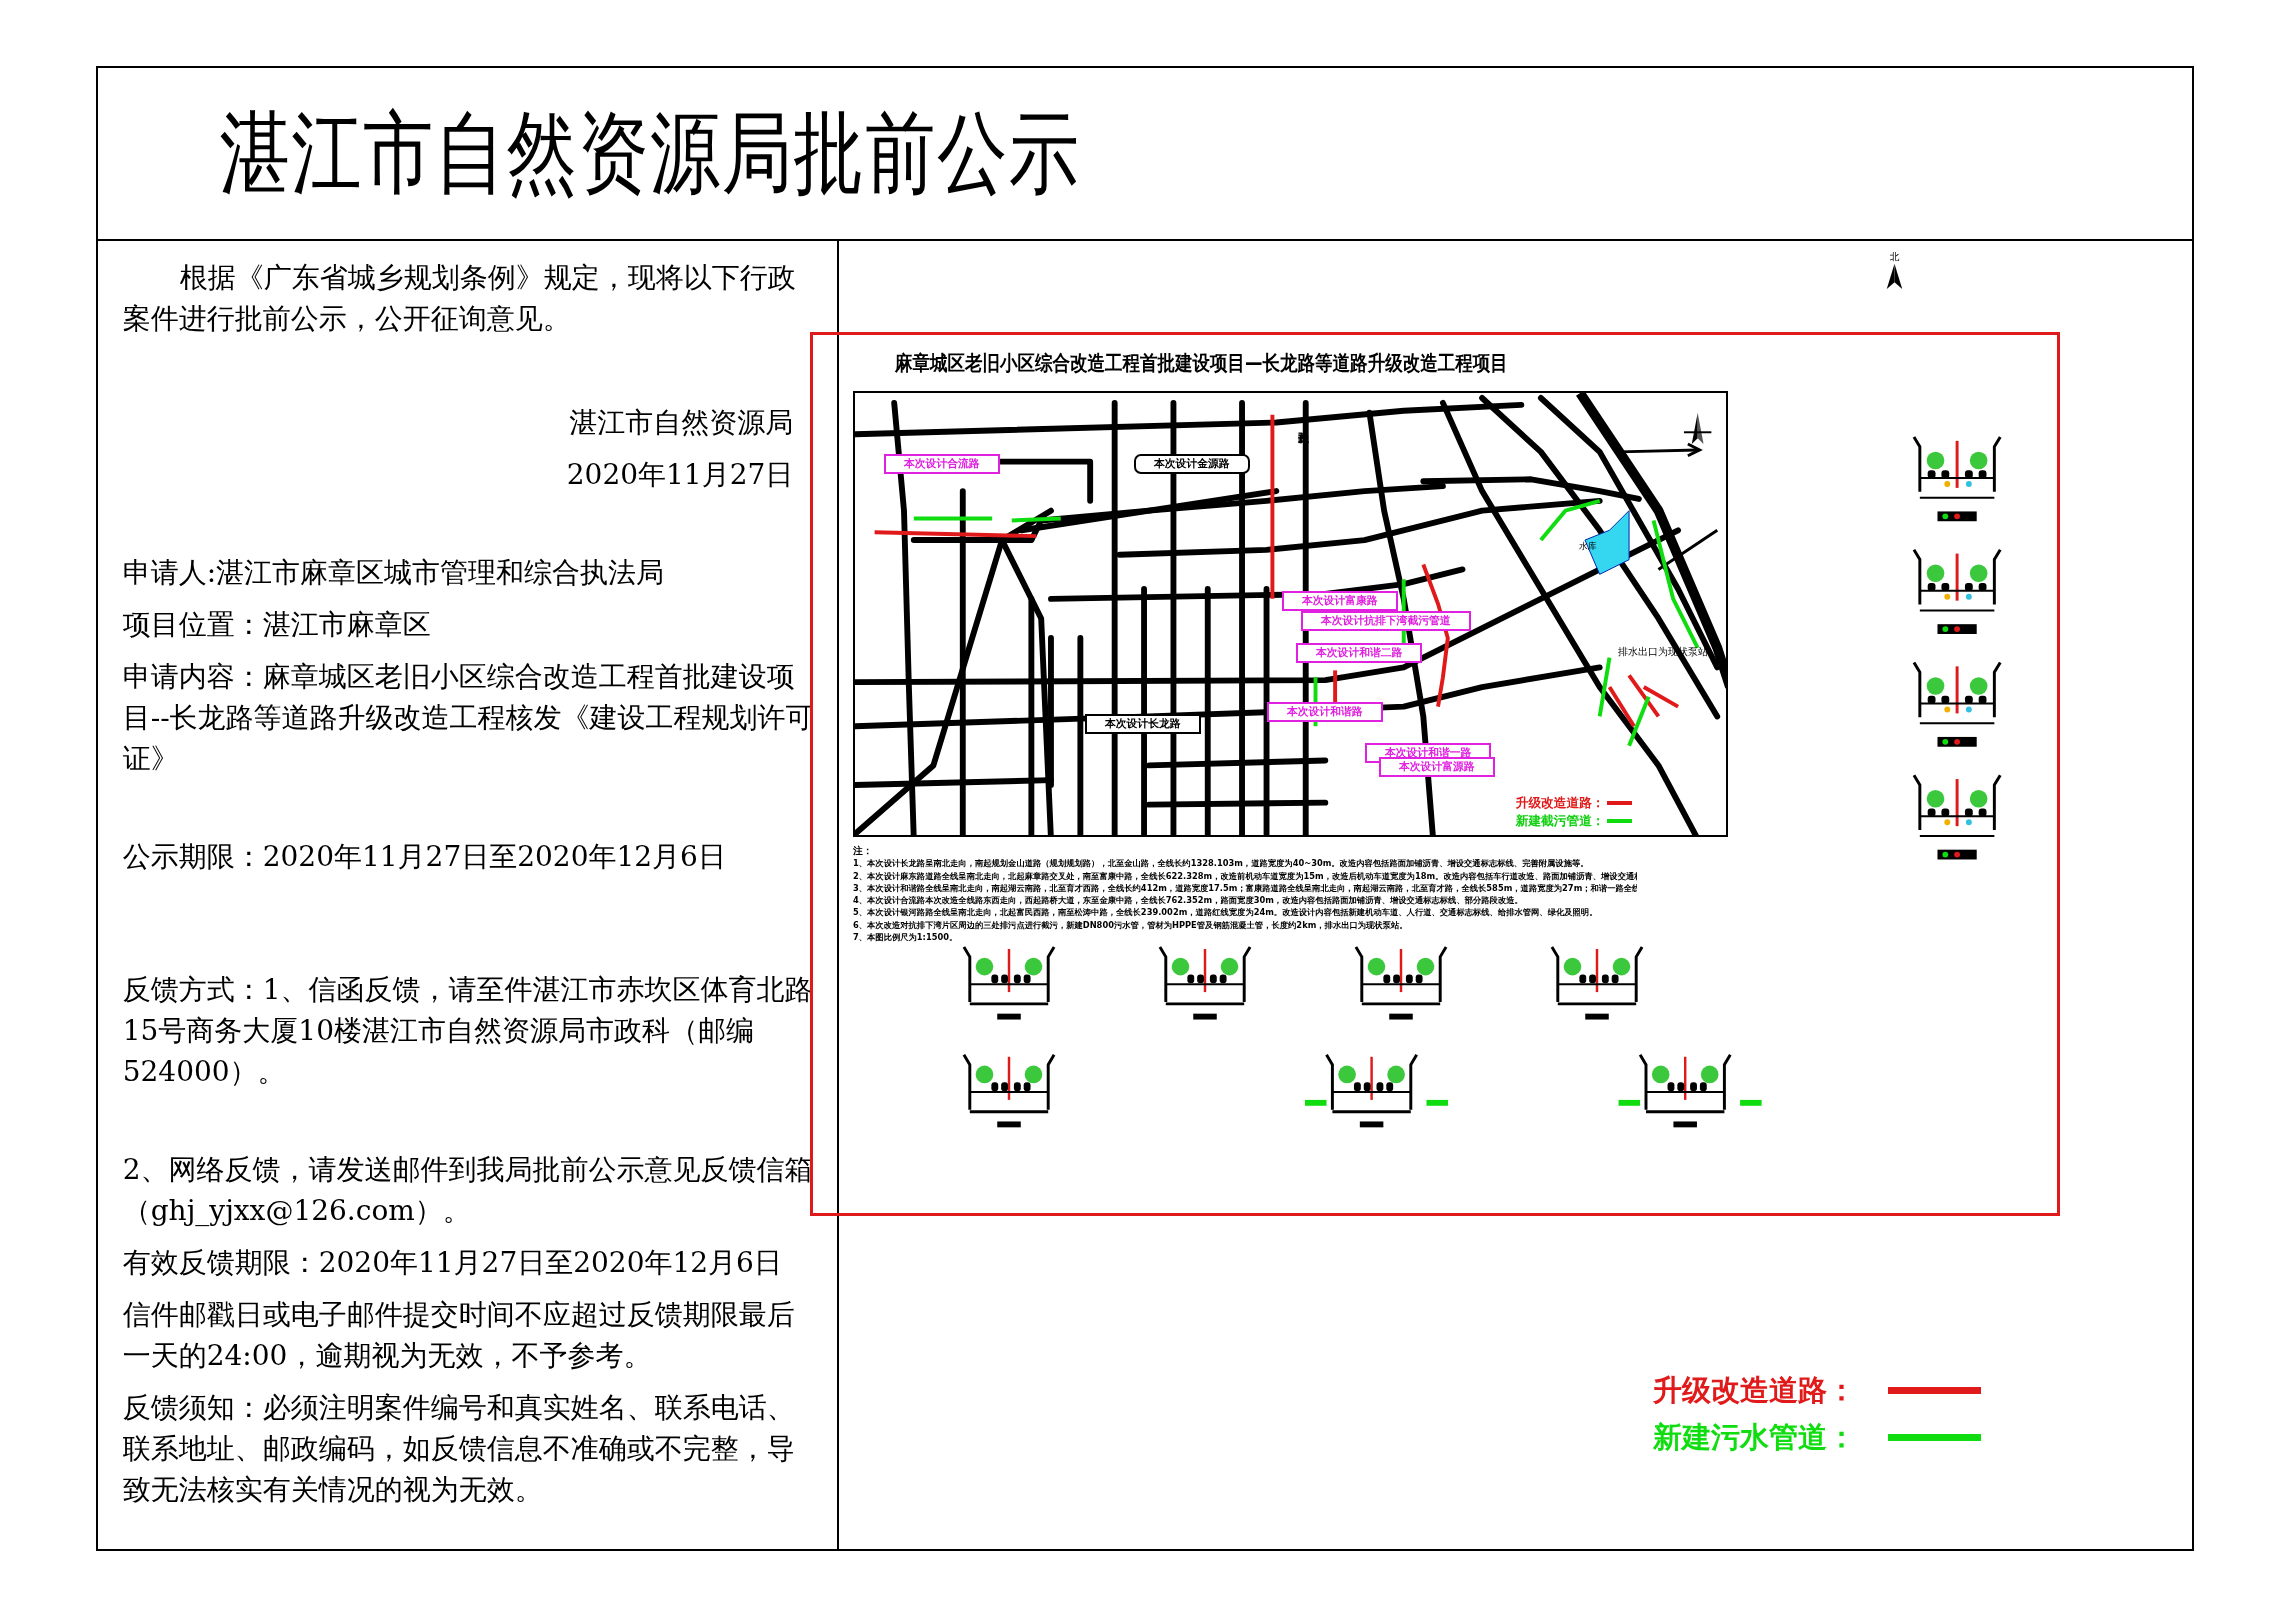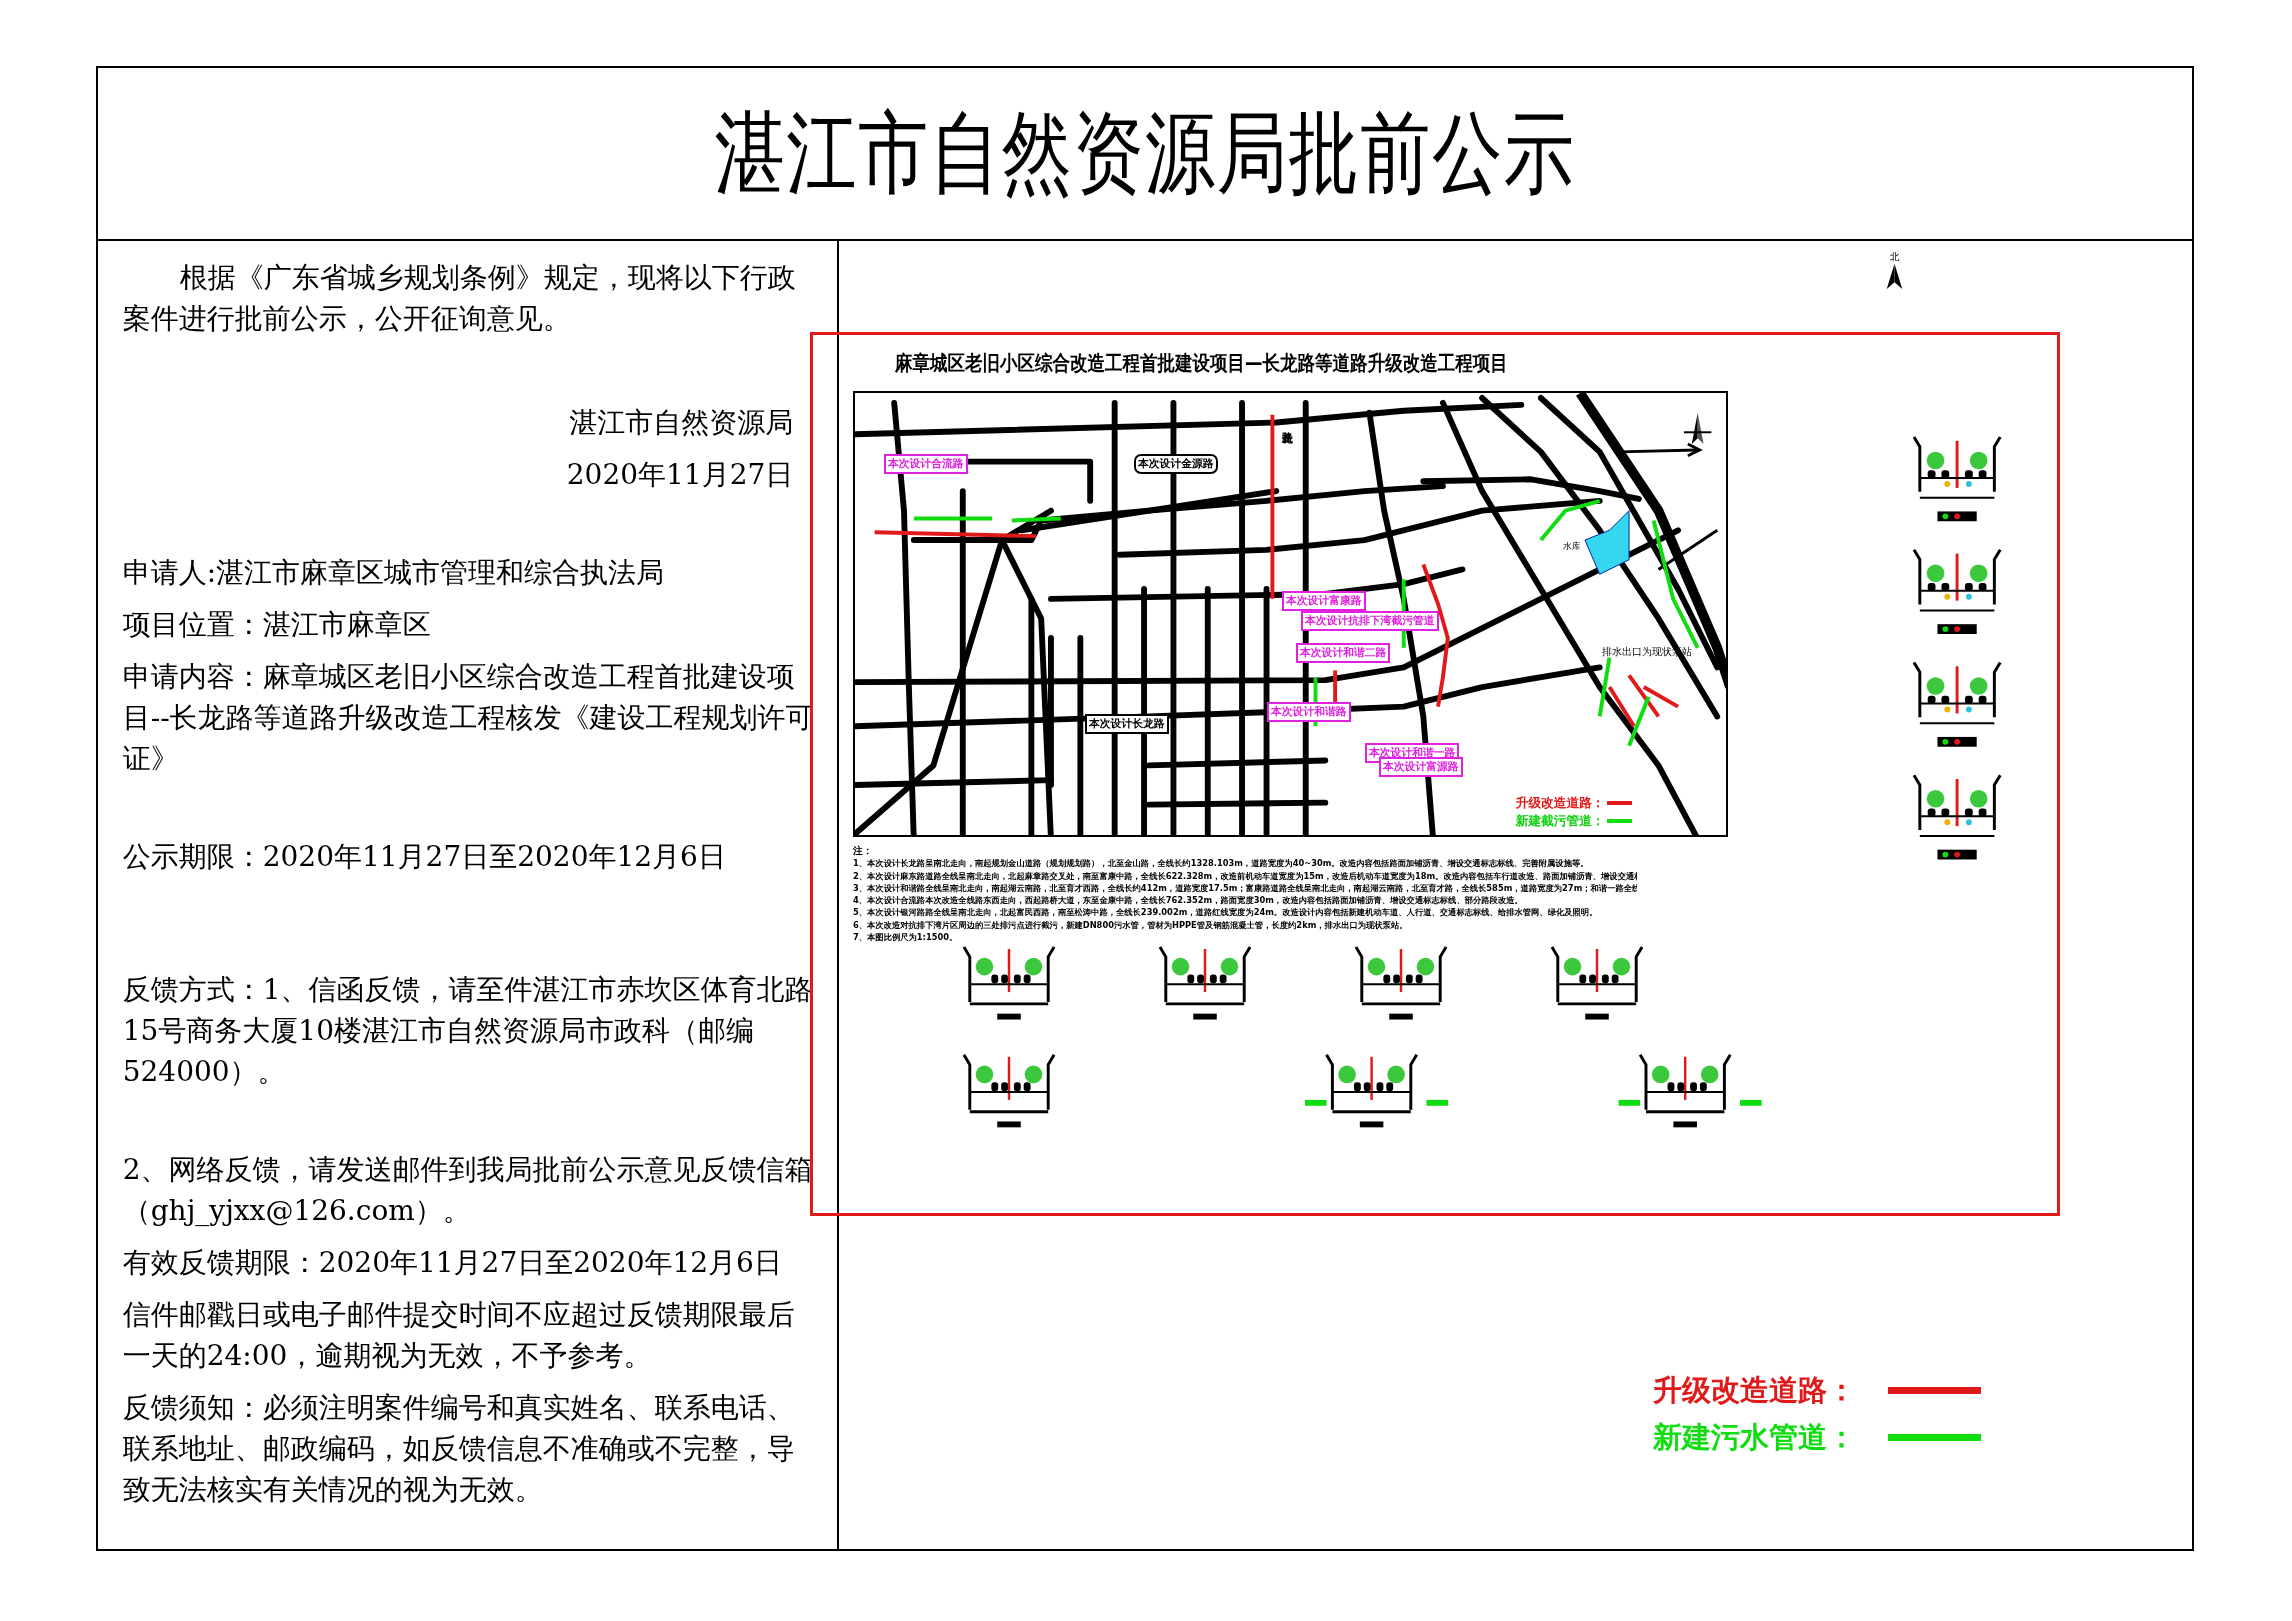--- a/index.html
+++ b/index.html
@@ -1,21 +1,21 @@
 <!DOCTYPE html>
 <html><head>
 <meta charset="utf-8">
 <style>
   html, body { margin: 0; padding: 0; background: #ffffff; }
   body { width: 2293px; height: 1621px; position: relative; overflow: hidden;
          font-family: "DejaVu Serif", "Liberation Serif", serif; color: #000; }
   .frame { position: absolute; left: 96px; top: 66px; width: 2098px; height: 1485px;
            border: 2.9px solid #000; box-sizing: border-box; }
   .title-row { position: absolute; left: 0; top: 0; right: 0; height: 171px;
-               border-bottom: 2.9px solid #000; display: flex; align-items: center; justify-content: center; }
+               border-bottom: 2.9px solid #000; display: flex; align-items: center; justify-content: flex-start; }
   .title { font-family: "DejaVu Sans", "Liberation Sans", sans-serif; font-size: 90px; letter-spacing: 2px;
            transform: scaleX(0.78); font-weight: normal; white-space: nowrap; }
   .col-divider { position: absolute; left: 739px; top: 171px; bottom: 0; width: 2px; background: #000; }
   .left-col { position: absolute; left: 13.7px; top: 178px; width: 720px; font-size: 28px; line-height: 41px;
               font-family: "DejaVu Serif", "Liberation Serif", serif; }
   .left-col p { margin: 11px; }
   .indent { text-indent: 57px; }
   .sign { text-align: right; padding-right: 27.4px; }
   .gap-l { height: 41px; }
   .gap-m { height: 35px; }
@@ -23,21 +23,21 @@
   .north-small { position: absolute; left: 1880px; top: 250px; width: 29px; height: 43px; }
 
   .drawing { position: absolute; left: 810px; top: 332px; width: 1250px; height: 884px;
              border: 3.9px solid #e01a1a; box-sizing: border-box; }
   .drawing-title { position: absolute; left: 82px; top: 13.7px; font-size: 20.6px; font-weight: bold;
                    font-family: "DejaVu Sans", "Liberation Sans", sans-serif; transform: scaleX(0.85); transform-origin: left; white-space: nowrap; }
   .map { position: absolute; left: 40px; top: 56px; width: 875px; height: 446px; border: 2px solid #000;
          box-sizing: border-box; background: #fff; overflow: hidden; }
   .map svg { position: absolute; left: 0; top: 0; }
   .map-label { position: absolute; font-size: 10.8px; font-weight: bold; white-space: nowrap;
-               font-family: "DejaVu Sans", "Liberation Sans", sans-serif; padding: 1px 2px; background: #fff; }
+               font-family: "DejaVu Sans", "Liberation Sans", sans-serif; padding: 1px 18px; background: #fff; }
   .map-label.pink { color: #e021e0; border: 2px solid #e021e0; }
   .map-label.black { color: #000; border: 2px solid #000; }
   .map-label.plain { color: #000; border: none; background: transparent; font-weight: normal; }
   .map-legend { position: absolute; right: 94px; bottom: 5.9px; font-size: 12.7px; font-weight: bold;
                 font-family: "DejaVu Sans", "Liberation Sans", sans-serif; line-height: 17.6px; }
   .map-legend .r { color: #e01a1a; }
   .map-legend .g { color: #10d010; }
   .map-legend .bar { display: inline-block; width: 25.5px; height: 3.9px; vertical-align: middle; margin-left: 2px; }
 
   .notes { position: absolute; left: 40px; top: 510px; width: 784px; font-size: 8.3px; line-height: 12.3px;

